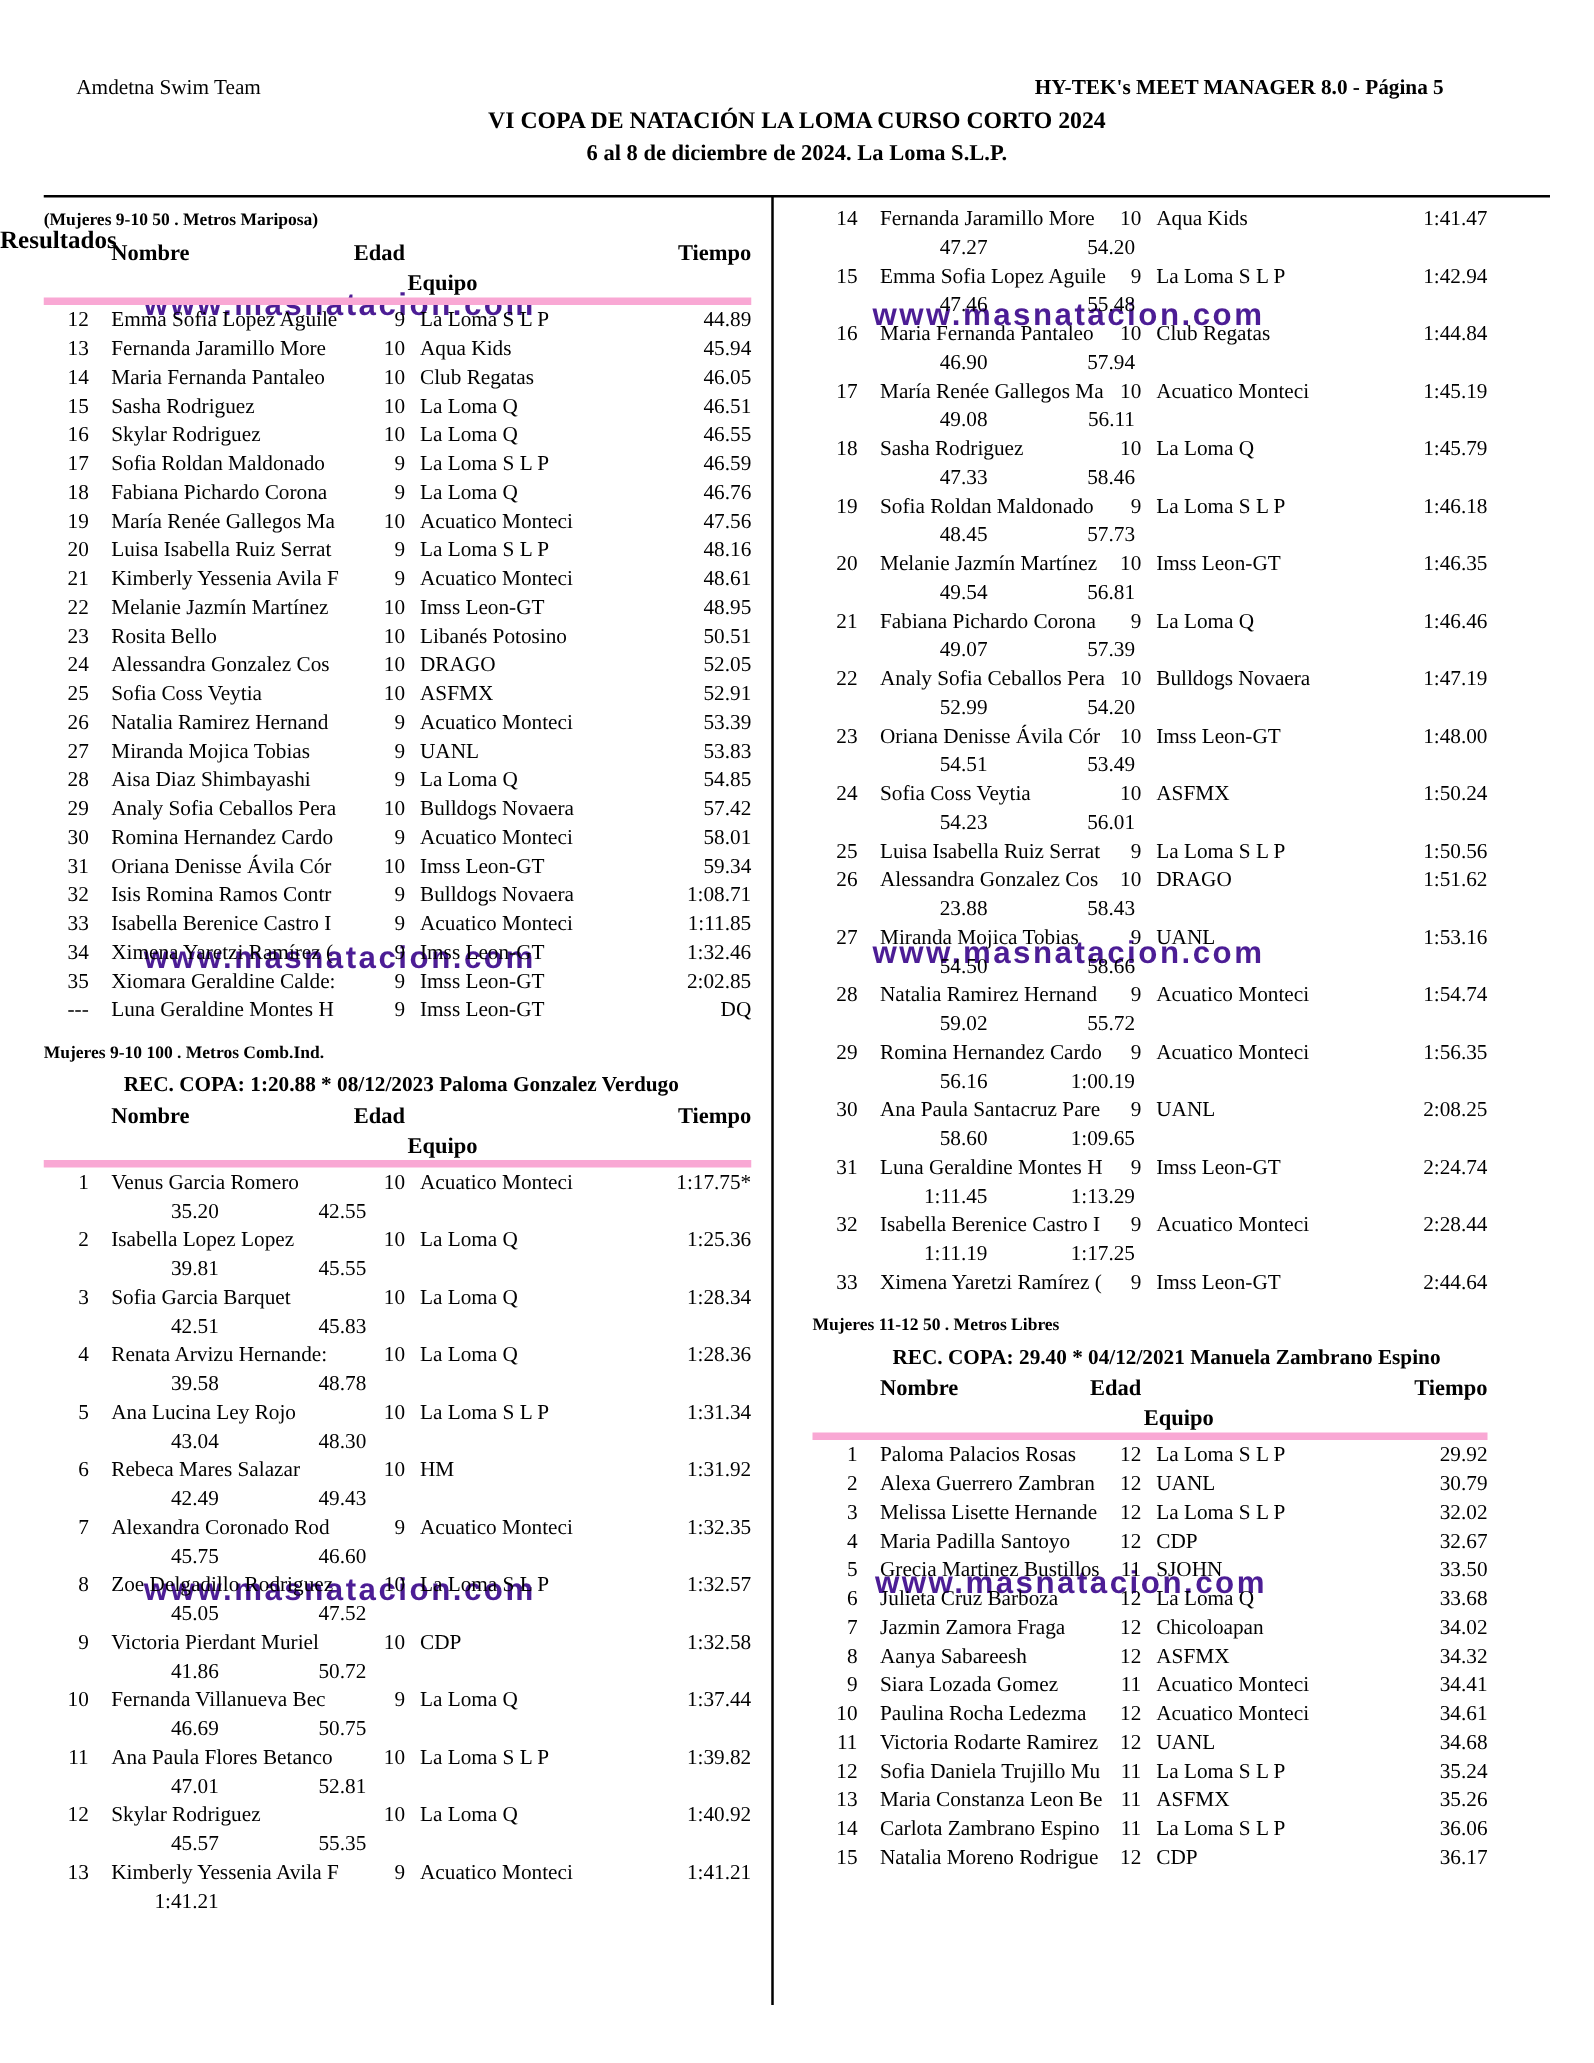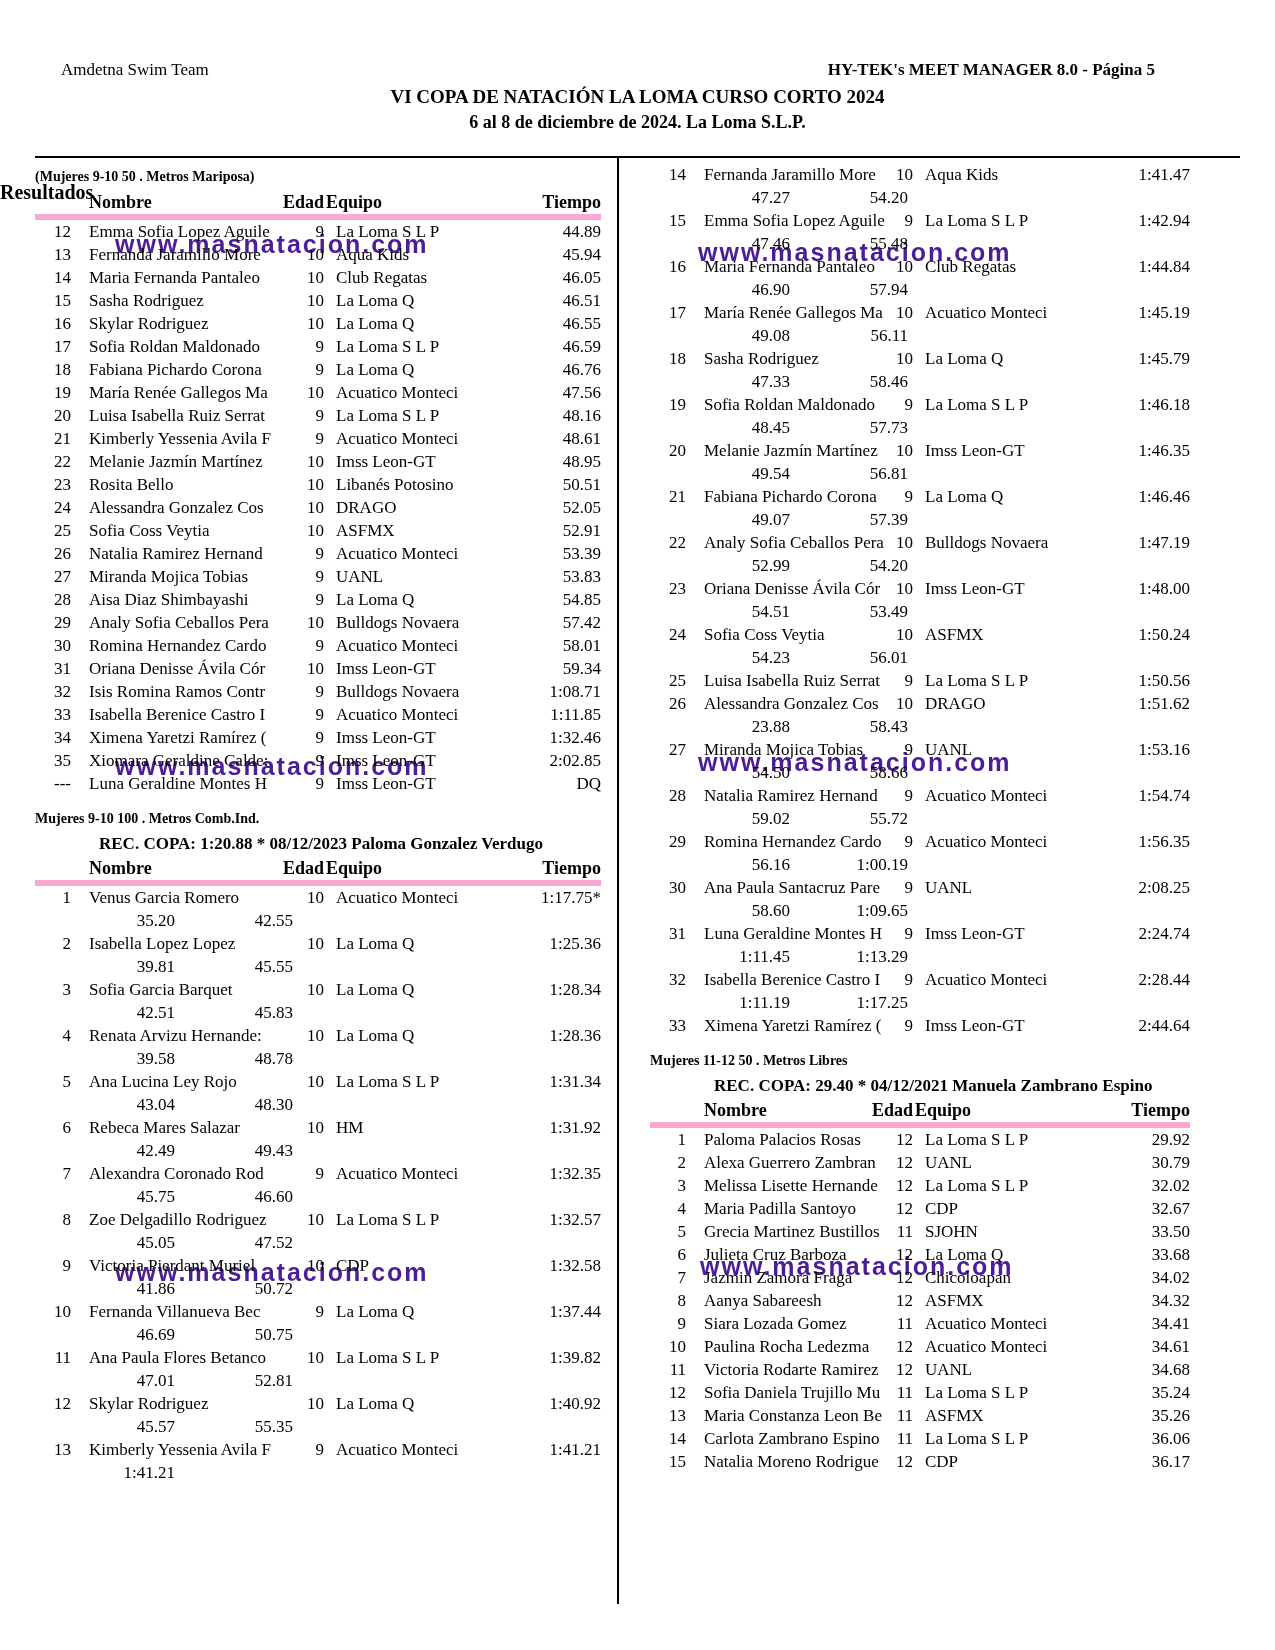--- a/index.html
+++ b/index.html
@@ -22,21 +22,21 @@
   .col { position:absolute; top:163px; }
   .col-left  { left:35px;  width:566px; }
   .col-right { left:650px; width:540px; }
 
   .section-title { font-size:14px; font-weight:bold; line-height:27px; white-space:nowrap;font-family:Liberation Serif, serif; }
   .record-line { font-size:17px; font-weight:bold; line-height:24px; margin-left:64px; white-space:nowrap; }
   .head-row { display:flex; font-size:18px; font-weight:bold; line-height:24px; border-bottom:6px solid #f9a8d4; }
   .head-row .h-rank { width:36px; flex:none; margin-right:18px; }
   .head-row .h-name { flex:1; }
   .head-row .h-age  { width:46px; flex:none; text-align:right; }
-  .head-row .h-team { width:192px; flex:none; padding-left:2px; }
+  .head-row .h-team { width:192px; flex:none; padding-left:2px;margin-top:24px; }
   .head-row .h-time { width:85px; flex:none; text-align:right; }
 
   .row { display:flex; font-size:17px; line-height:23px; }
   .row .rank { width:36px; flex:none; text-align:right; margin-right:18px; white-space:nowrap; }
   .row .name { flex:1; white-space:nowrap; overflow:hidden; }
   .row .age  { width:26px; flex:none; text-align:right; white-space:nowrap; }
   .row .team { width:180px; flex:none; margin-left:12px; white-space:nowrap; overflow:hidden; }
   .row .time { width:85px; flex:none; text-align:right; white-space:nowrap; }
   .splits { display:flex; font-size:17px; line-height:23px; margin-left:45px;gap:23px; }
   .splits .split { width:95px; flex:none; text-align:right; }

